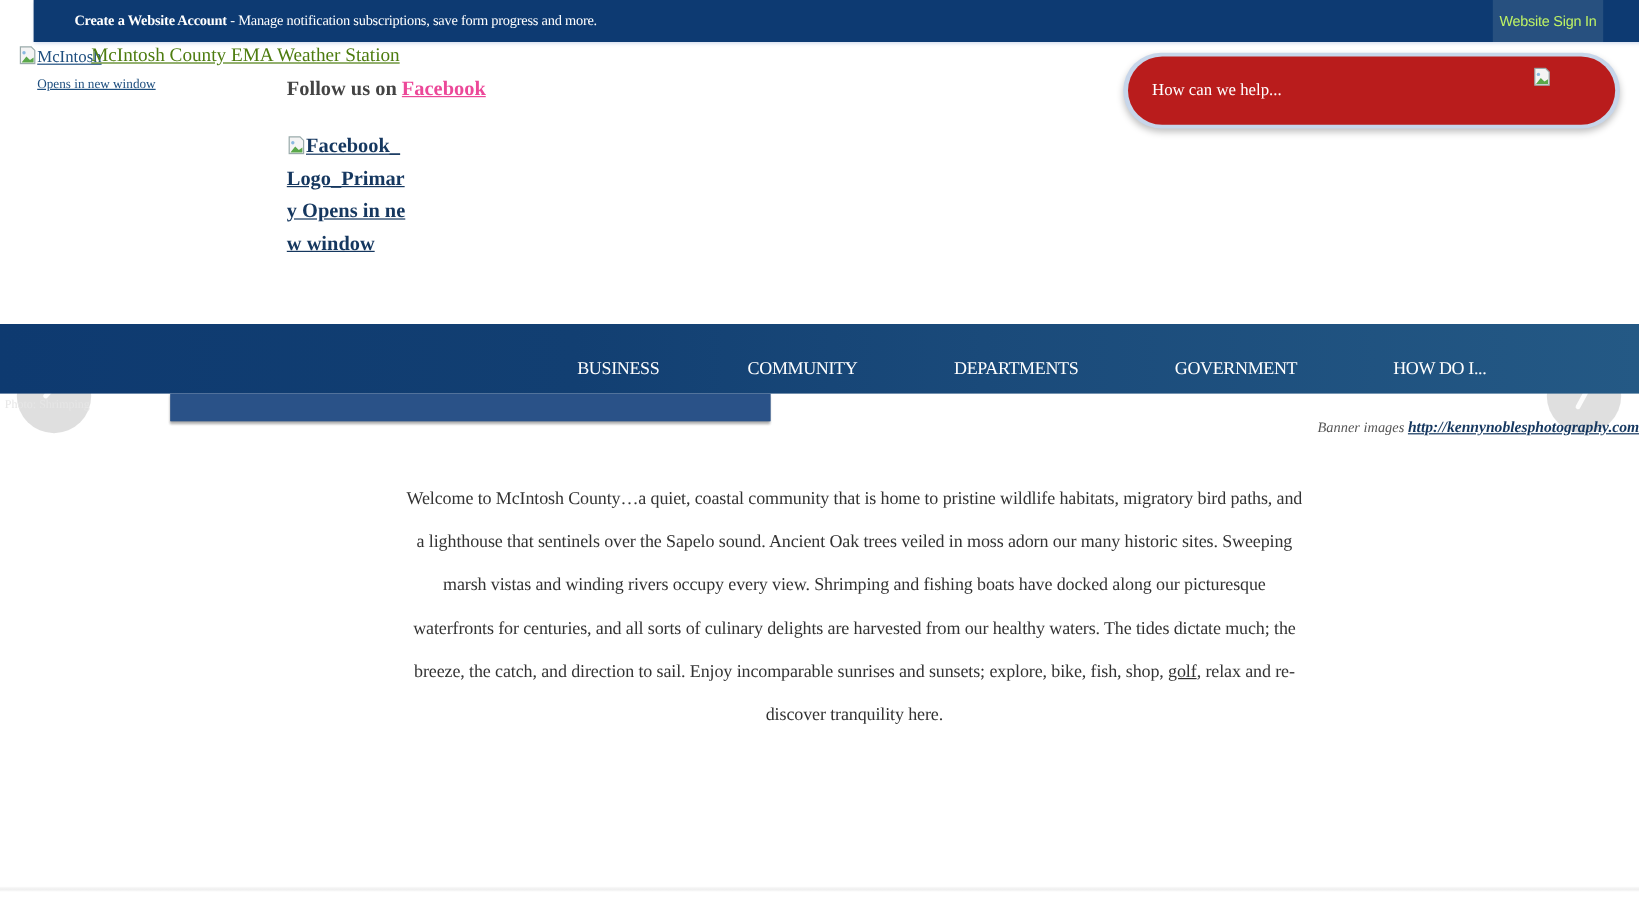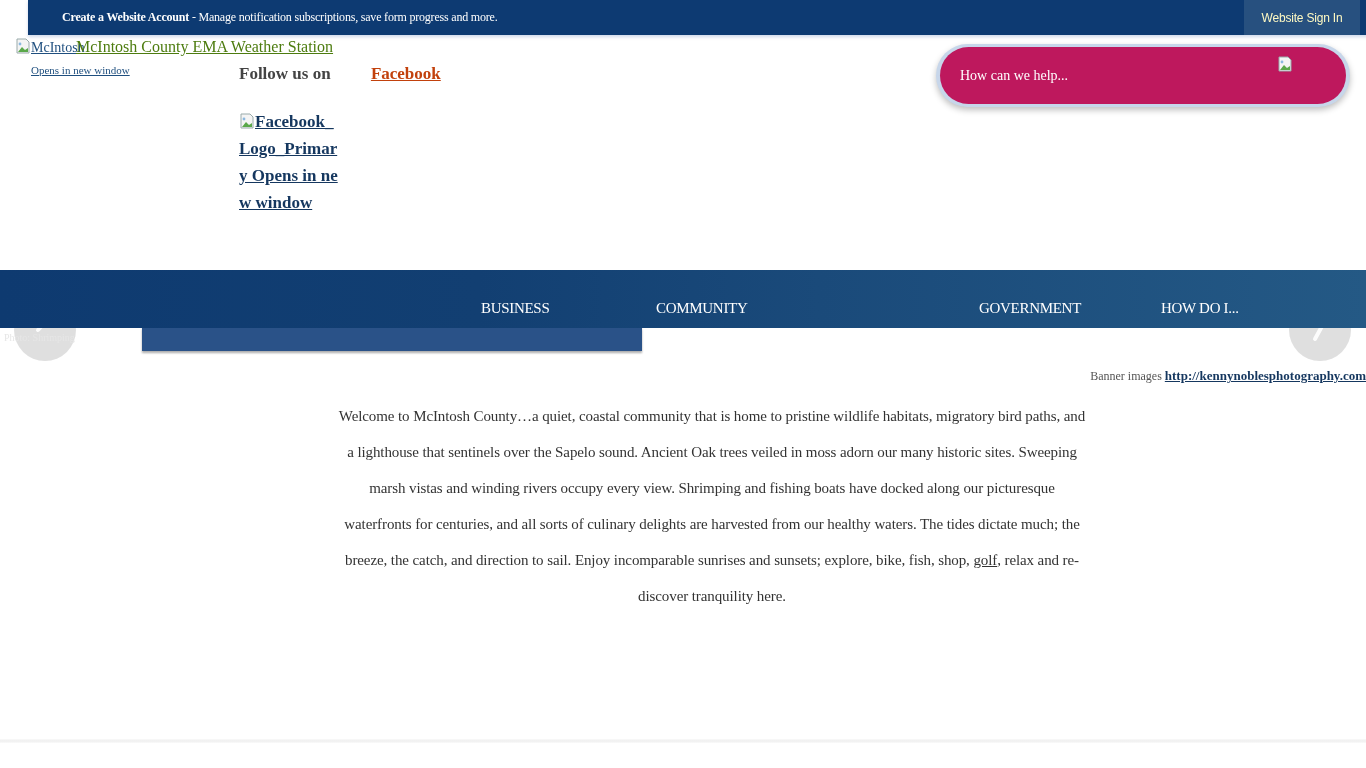--- a/index.html
+++ b/index.html
@@ -12,23 +12,23 @@
     background: #0d3a72;
     box-shadow: 0 2px 3px rgba(120,150,200,0.35);
     margin-left: 28px;
   }
   .topbar .account-msg {
     position: absolute; left: 34px; top: 10px;
     font-size: 12px; color: #ffffff; letter-spacing: -0.2px;
   }
   .topbar .account-msg a { color: #fff; font-weight: bold; text-decoration: none; }
   .topbar .signin {
-    position: absolute; left: 1216px; top: 0; width: 116px; height: 35px;
+    position: absolute; left: 1216px; top: 0; width: 92px; height: 35px;
     background: #27507f;
-    font-family: "Liberation Sans", sans-serif; font-size: 12px; color: #fef9c3;
+    font-family: "Liberation Sans", sans-serif; font-size: 12px; color: #bef264;
     display: flex; align-items: center; justify-content: center;
     letter-spacing: -0.2px;
     text-align: center;
   }
 
   
   .broken-img {
     display: inline-block; width: 16px; height: 16px; vertical-align: -2px;
     position: relative;
   }
@@ -45,36 +45,36 @@
     white-space: nowrap;
   }
   .opens-new {
     position: absolute; left: 31px; top: 64px;
     font-size: 11px; color: #1f4f7f; text-decoration: underline;
   }
   .follow {
     position: absolute; left: 239px; top: 64px;
     font-size: 17px; font-weight: bold; color: #444;
   }
-  .follow a { color: #c2410c; text-decoration: underline; margin-left: 36px; }
+  .follow a { color: #ec4899; text-decoration: underline; }
   .fb-logo {
     position: absolute; left: 239px; top: 108px; width: 104px;
     font-size: 17px; font-weight: bold; color: #15375f; text-decoration: underline;
     line-height: 27px; word-break: break-all;
   }
 
   
   .search-wrap {
     position: absolute; left: 936px; top: 44px; width: 414px; height: 63px;
     border-radius: 32px; background: #c7d6ea;
     box-shadow: 0 3px 6px rgba(0,0,0,0.25);
   }
   .search-input {
     position: absolute; left: 4px; top: 3px; width: 406px; height: 57px;
-    border-radius: 29px; background: #be185d; border: none; outline: none;
+    border-radius: 29px; background: #b91c1c; border: none; outline: none;
     color: #fff; font-family: "Liberation Serif", serif; font-size: 14px;
     padding-left: 20px;
   }
   .search-input::placeholder { color: #ffffff; }
   .search-btn {
     position: absolute; left: 1277px; top: 56px; width: 18px; height: 18px;
   }
 
   
   .nav {
@@ -98,22 +98,23 @@
     background: rgba(210,210,210,0.7); overflow: hidden;
   }
   .prev-arrow { left: 14px; top: 299px; }
   .next-arrow { left: 1289px; top: 299px; }
   .faint-caption {
     position: absolute; left: 4px; top: 332px; font-size: 10px; color: #e6e6e6;
     white-space: nowrap;
   }
 
   .banner-credit {
-    position: absolute; right: 0; top: 368px; font-size: 12px; color: #555;
-    white-space: nowrap;
+    position: absolute; right: 0; top: 348px; font-size: 12px; color: #555;
+    white-space: nowrap;
+    font-style: italic;
   }
   .banner-credit a { font-size: 13px; font-weight: bold; color: #15375f; text-decoration: underline; }
 
   
   .welcome {
     position: absolute; left: 336px; top: 398px; width: 752px;
     font-size: 15px; line-height: 36px; color: #333;
     text-align: center; letter-spacing: -0.1px;
   }
   .welcome a { color: #333; text-decoration: underline; }
@@ -181,21 +182,22 @@
   <svg viewBox="0 0 62 62" width="62" height="62">
       <path d="M38 18 L26 40" stroke="#fff" stroke-width="4" stroke-linecap="round" fill="none" opacity="0.9"></path>
     </svg>
 </div>
 <div class="faint-caption">Photo: Shrimping</div>
 
 <div class="slide-caption"></div>
 
 <nav class="nav">
   <a href="#" class="nav-item" style="left:481px;">BUSINESS</a>
-  <a href="#" class="nav-item" style="left:656px;text-align:right;">COMMUNITY</a>
+  <a href="#" class="nav-item" style="left:623px;text-align:right;">COMMUNITY</a>
+  <a href="#" class="nav-item" style="left:795px;">DEPARTMENTS</a>
   <a href="#" class="nav-item" style="left:1161px;">HOW DO I...</a>
   <a href="#" class="nav-item" style="left:979px;">GOVERNMENT</a>
 </nav>
 
 <div style="position:absolute;left:142px;top:328px;width:500px;height:23px;background:#2a5288;box-shadow:0 2px 2px rgba(0,0,0,0.2);"></div>
 
 <div class="banner-credit">
   <span>Banner images </span><a href="#">http://kennynoblesphotography.com</a>
 </div>
 

